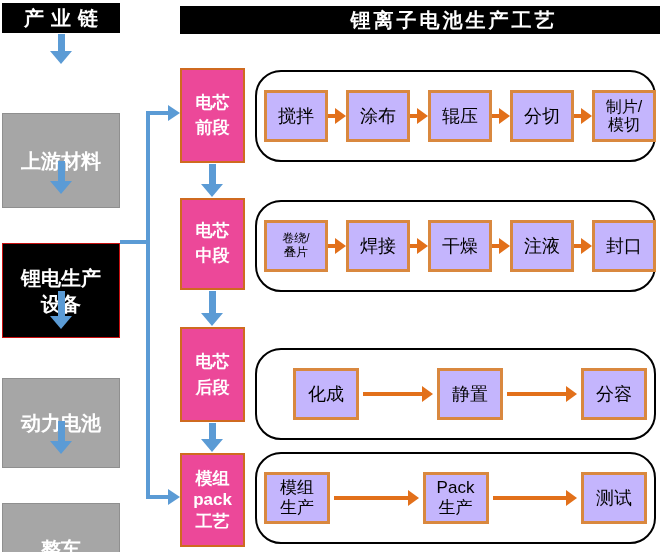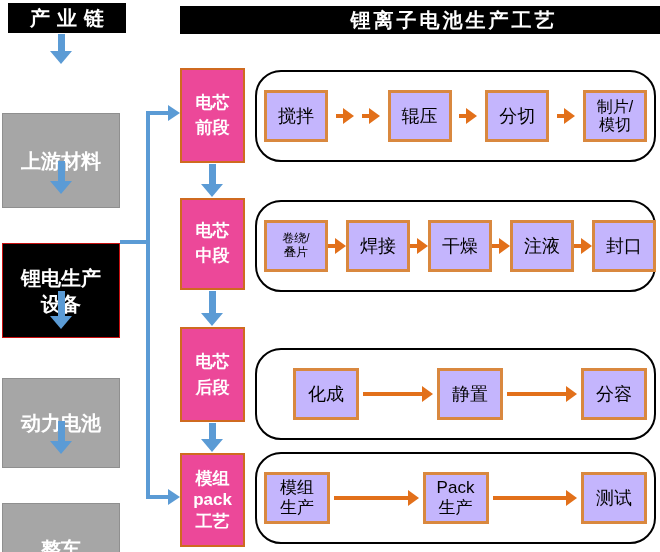--- a/index.html
+++ b/index.html
@@ -7,21 +7,21 @@
     width:660px;height:552px;position:relative;background:#ffffff;
     font-family:"Liberation Sans","DejaVu Sans",sans-serif;
     overflow:hidden;
   }
   .abs{position:absolute;box-sizing:border-box;}
   
   .hdr{
     background:#000;color:#fff;font-weight:bold;font-size:20px;
     display:flex;align-items:center;justify-content:center;
   }
-  .hdr-left{left:8px;top:3px;width:118px;height:30px;letter-spacing:7px;padding-left:7px;}
+  .hdr-left{left:2px;top:3px;width:118px;height:30px;letter-spacing:7px;padding-left:7px;}
   .hdr-right{left:180px;top:6px;width:547px;height:28px;letter-spacing:3px;padding-left:1px;}
   
   .chain-box{
     left:2px;width:118px;color:#fff;font-weight:bold;font-size:20px;
     display:flex;align-items:center;justify-content:center;text-align:center;
     white-space:pre-line;line-height:1.3;margin-top:48px;
   }
   .gray{background:#a6a6a6;border:1px solid #8f8f8f;}
   .red{background:#000000;border:1px solid #c90f0f;}
   
@@ -132,20 +132,21 @@
 <div class="abs stage-box" style="top:453px;height:94px;line-height:1.25;">模组
 pack
 工艺</div>
 
 <div class="abs container" style="top:70px;">
   <div class="step-box w5">搅拌</div>
   <div class="harrow harrow-s">
       <div class="shaft"></div>
       <div class="head"></div>
     </div>
+  <div class="step-box w5">涂布</div>
   <div class="harrow harrow-s">
       <div class="shaft"></div>
       <div class="head"></div>
     </div>
   <div class="step-box w5">辊压</div>
   <div class="harrow harrow-s">
       <div class="shaft"></div>
       <div class="head"></div>
     </div>
   <div class="step-box w5">分切</div>

